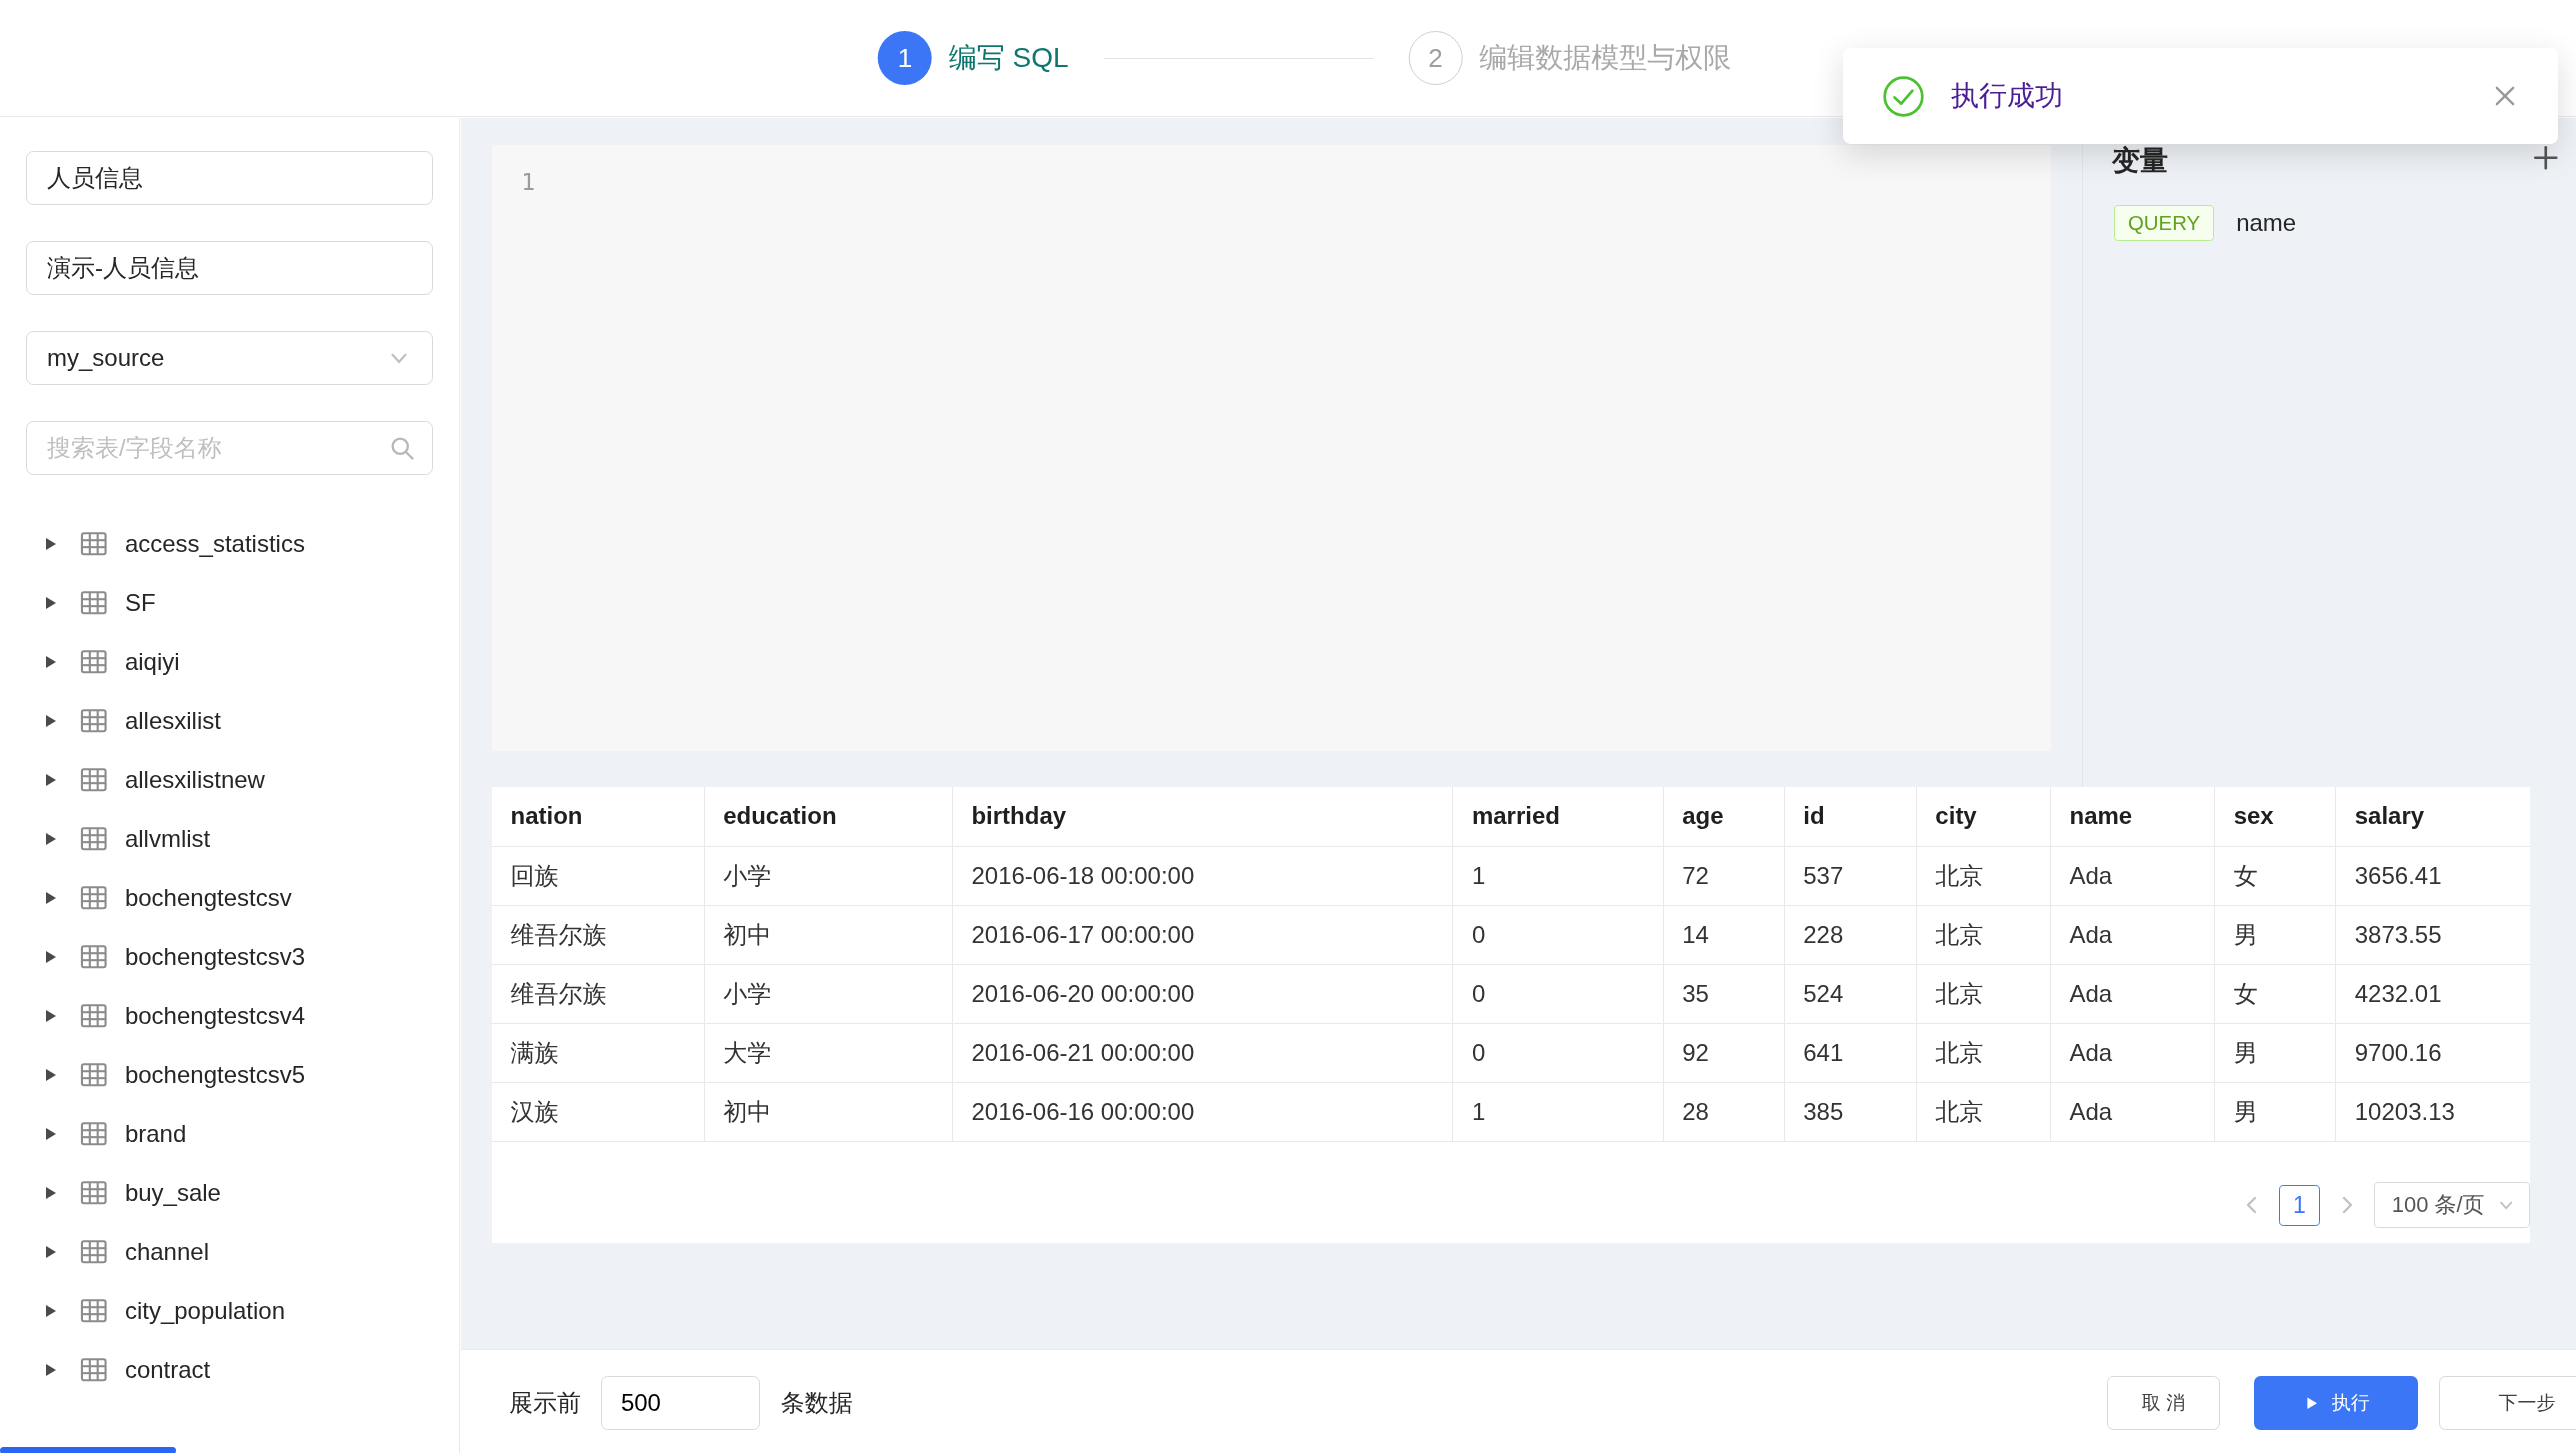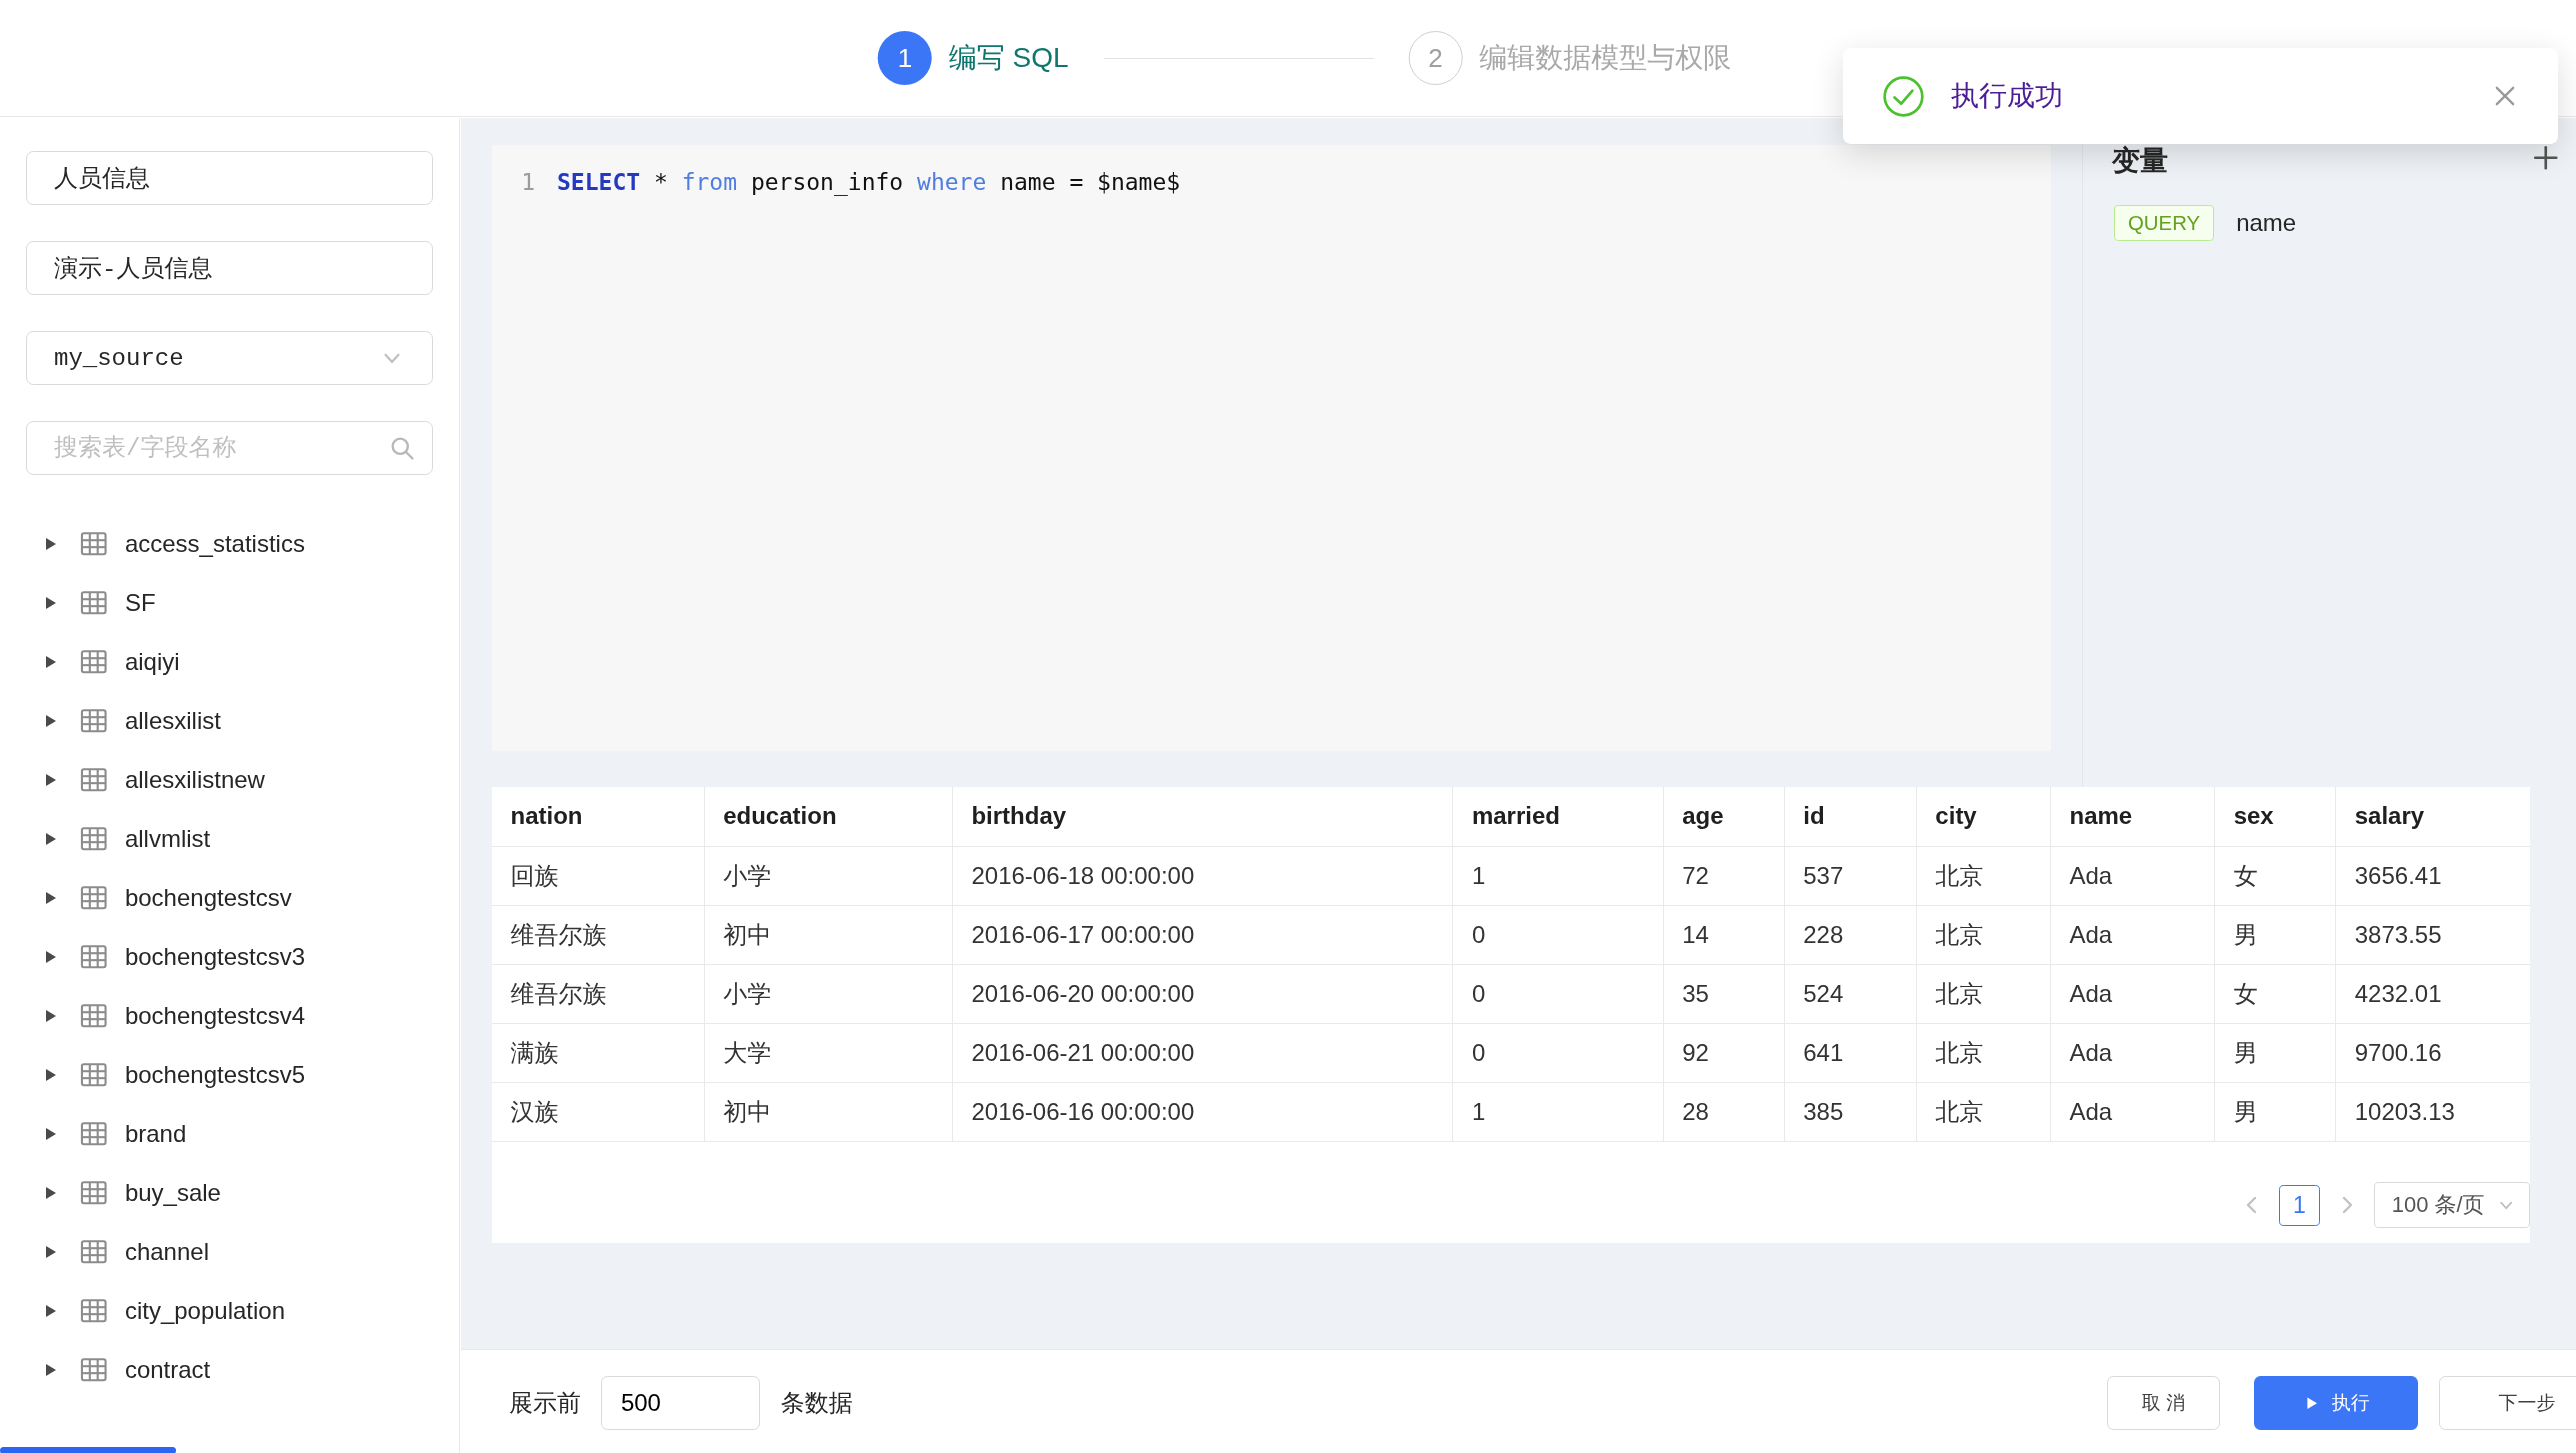--- a/index.html
+++ b/index.html
@@ -26,21 +26,21 @@
            border-radius:7.4px; box-shadow:0 9.3px 33px rgba(0,0,0,0.14); display:flex; align-items:center;
            padding:0 39px; z-index:60; }
   .toast-check { width:43px; height:43px; flex:none; }
   .toast-msg { margin-left:26px; font-size:28px; font-weight:500; color:#4c1d95; flex:1; }
   .toast-close { width:28px; height:28px; flex:none; cursor:pointer; }
   
   .sidebar { position:absolute; top:118px; left:0; width:460px; height:1336px; background:#fff;
              border-right:0.9px solid #e8e8e8; padding:33px 26px 0 26px; overflow:hidden; }
   .field-row { margin-bottom:36px; position:relative; }
   .side-field { width:100%; height:54px; border:0.9px solid #d9d9d9; border-radius:7.4px; background:#fff;
-                font-size:24px; color:#262626; padding:0 27px; font-family:Liberation Mono, monospace; outline:none; }
+                font-size:24px; color:#262626; padding:0 20px; font-family:Liberation Sans, sans-serif; outline:none; }
   .select-field { display:flex; align-items:center; justify-content:space-between; cursor:pointer; }
   .chev { width:26px; height:26px; flex:none; }
   .search-icon { position:absolute; right:16.7px; top:13px; width:28px; height:28px; pointer-events:none; }
   input.side-field::placeholder { color:#bfbfbf; }
   .search-row input { padding-right:57px; }
   .tree { margin-top:39px; }
   .tree-item { height:59px; display:flex; align-items:center; padding-left:20.4px; cursor:pointer; }
   .caret { width:0; height:0; border-left:10.2px solid #4a4a4a; border-top:6.5px solid transparent;
            border-bottom:6.5px solid transparent; flex:none; }
   .grid-icon { width:31.5px; height:31.5px; margin-left:22px; flex:none; }
@@ -322,21 +322,20 @@
       <line x1="4" y1="12" x2="20" y2="12"></line>
     </svg>
   <div class="var-row">
     <span class="tag-query">QUERY</span>
     <span class="var-name">name</span>
   </div>
 
   <div class="editor">
     <div class="code-line">
       <span class="line-num">1</span>
-      <span class="code"><span class="kw1">SELECT</span><span> * </span><span class="kw2">from</span><span> person_info </span><span class="kw2">where</span><span> name = $name$</span></span>
     </div>
   </div>
 
   <div class="results">
     <table class="rt">
       <colgroup>
         <col style="width:212px">
           <col style="width:248px">
           <col style="width:500px">
           <col style="width:210px">

